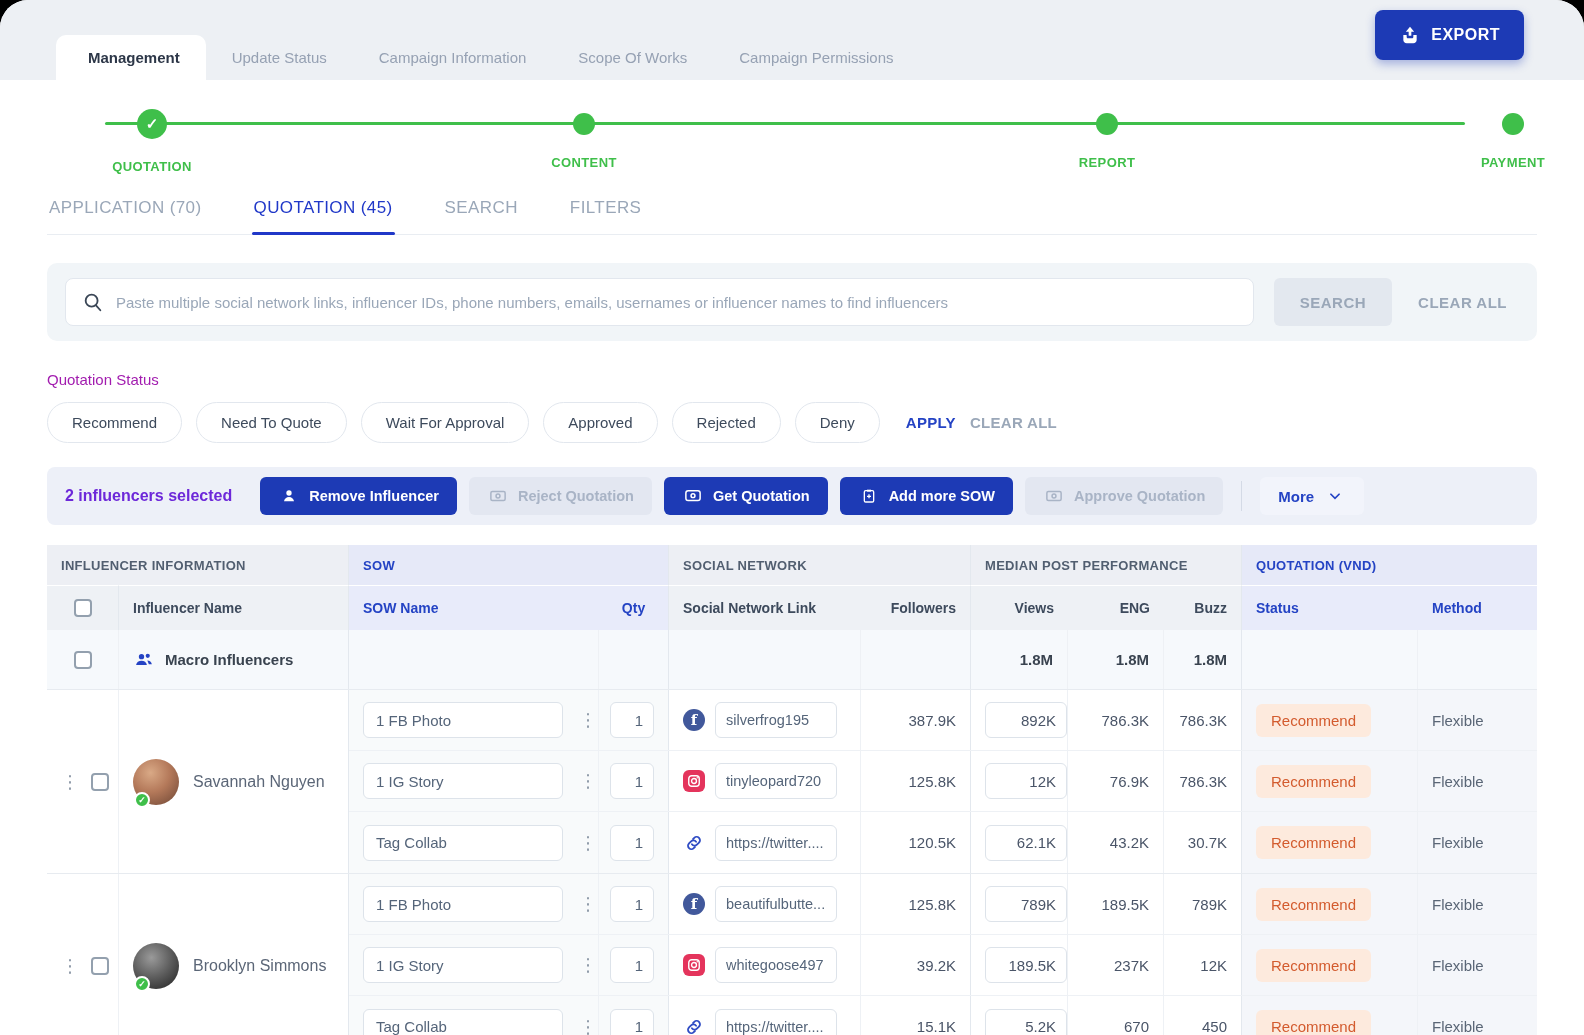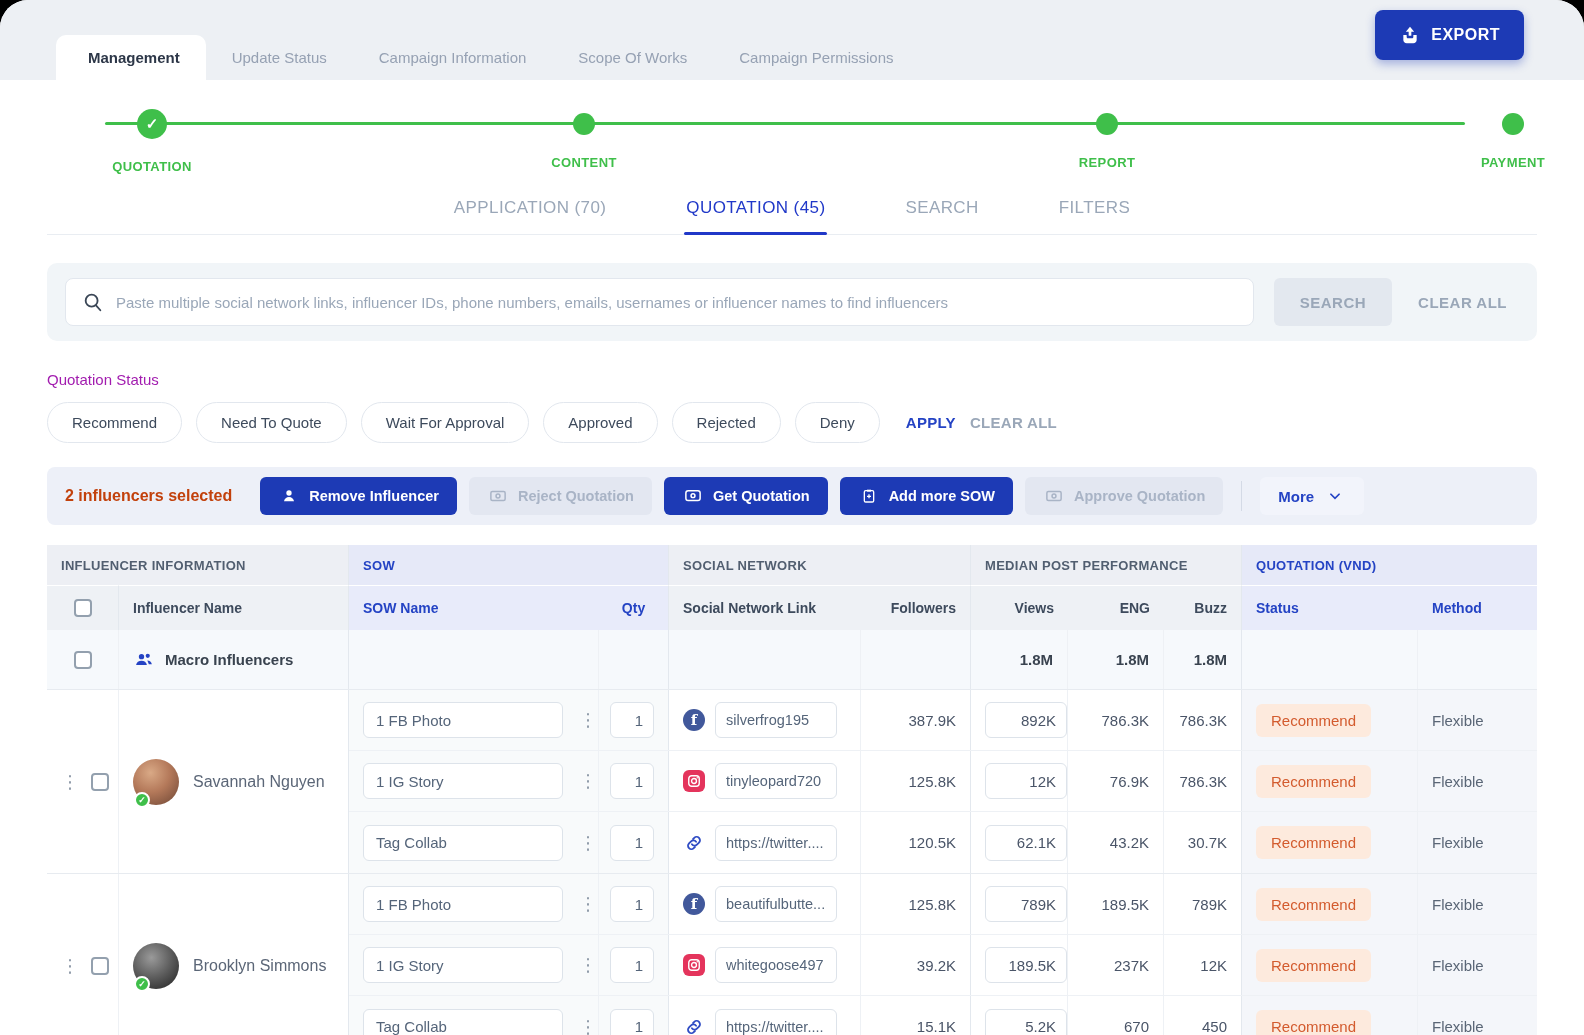--- a/index.html
+++ b/index.html
@@ -21,21 +21,21 @@
   
   .stepper { position:relative; margin:16px 47px 0; height:78px; }
   .stepper-line { position:absolute; top:26px; left:58px; right:72px; height:3px; background:#3fbf4a; border-radius:2px; }
   .step { position:absolute; top:0; transform:translateX(-50%); display:flex; flex-direction:column; align-items:center; width:140px; }
   .step-dot { width:22px; height:22px; border-radius:50%; background:#3fbf4a; margin-top:17px; z-index:2; }
   .step-dot.done { width:30px; height:30px; margin-top:13px; display:flex; align-items:center; justify-content:center;
     color:#fff; font-size:15px; font-weight:700; }
   .step-label { margin-top:20px; color:#3fbf4a; font-size:13px; font-weight:700; letter-spacing:.4px; }
 
   
-  .subtabs { margin:14px 47px 0; display:flex; gap:76px; border-bottom:1px solid #e9edf2;justify-content:center; }
+  .subtabs { margin:14px 47px 0; display:flex; gap:48px; border-bottom:1px solid #e9edf2; }
   .subtab { font-size:17px; font-weight:500; letter-spacing:.4px; color:#9aa7b8; padding:10px 2px 16px; cursor:pointer; position:relative; }
   .subtab.active { color:#2038c8; font-weight:400; }
   .subtab.active::after { content:""; position:absolute; left:0; right:0; bottom:-1px; height:3px; background:#2038c8; border-radius:2px; }
 
   
   .search-panel { margin:28px 47px 0; background:#f1f5f8; border-radius:10px; height:78px; display:flex; align-items:center; padding:0 18px; }
   .search-box { flex:1; height:48px; background:#fff; border:1px solid #e2e7ee; border-radius:8px; display:flex; align-items:center; padding:0 16px; gap:12px; }
   .search-box input { border:none; outline:none; flex:1; font-size:15px; color:#3d4a5c; font-family:inherit; background:transparent; }
   .search-box input::placeholder { color:#9aa7b8; }
   .search-btn { margin-left:20px; height:48px; padding:0 26px; background:#e3e8ef; border:none; border-radius:6px;
@@ -44,21 +44,21 @@
 
   
   .status-label { margin:30px 47px 0; font-size:15px; font-weight:400; color:#a21caf; }
   .chips { margin:14px 47px 0; display:flex; align-items:center; gap:14px; }
   .chip { background:#fff; border:1px solid #e2e7ee; border-radius:999px; padding:11px 24px; font-size:15px; color:#3d4a5c; cursor:pointer; white-space:nowrap; }
   .apply-btn { margin-left:12px; background:none; border:none; color:#2443c4; font-weight:700; font-size:15px; letter-spacing:.3px; cursor:pointer; }
   .chips .clear2-btn { background:none; border:none; color:#9aa7b8; font-weight:700; font-size:15px; letter-spacing:.3px; cursor:pointer; }
 
   
   .actionbar { margin:24px 47px 0; background:#edf0f8; border-radius:8px; height:58px; display:flex; align-items:center; padding:0 18px; gap:12px; }
-  .sel-text { color:#c2410c; font-weight:700; font-size:16px; margin-right:16px; white-space:nowrap; }
+  .sel-text { color:#6d28d9; font-weight:700; font-size:16px; margin-right:16px; white-space:nowrap; }
   .abtn { height:38px; padding:0 18px; border:none; border-radius:6px; font-size:14.5px; font-weight:700; display:flex; align-items:center; gap:9px; cursor:pointer; white-space:nowrap; }
   .abtn.primary { background:#1d3ab5; color:#fff; }
   .abtn.disabled { background:#e3e7f1; color:#a9b4c6; cursor:default; }
   .vdiv { width:1px; height:30px; background:#d4dae6; margin:0 6px; }
   .more-btn { height:38px; padding:0 18px; background:#f2f4fb; border:none; border-radius:6px; color:#2443c4; font-weight:700; font-size:15px; display:flex; align-items:center; gap:10px; cursor:pointer; }
 
   
   .tbl { margin:20px 47px 0; width:1490px; font-size:15px; }
   .grid { display:grid; grid-template-columns:72px 230px 250px 70px 192px 110px 97px 96px 78px 176px 1fr; }
   .gh { height:40px; display:flex; align-items:center; padding:0 14px; font-size:13px; font-weight:700; letter-spacing:.3px; }

